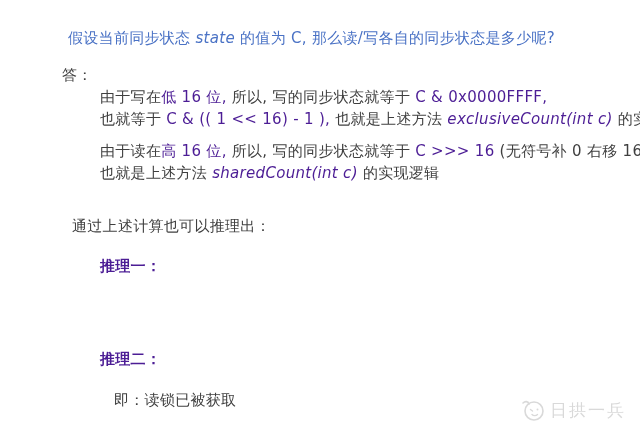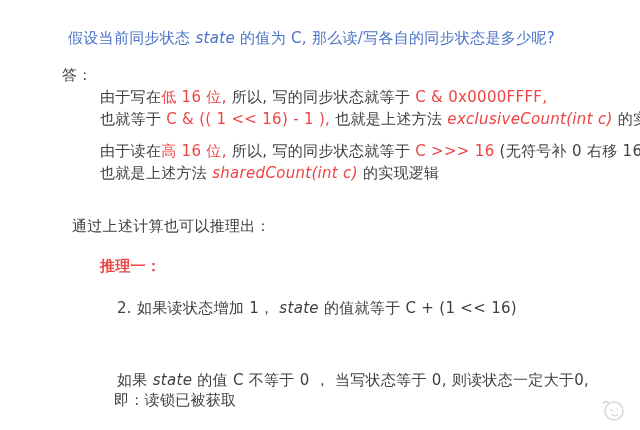--- a/index.html
+++ b/index.html
@@ -17,21 +17,21 @@
   }
   .line {
     position: absolute;
     font-size: 15px;
     line-height: 22px;
     color: #3f3f3f;
     letter-spacing: 0.3px;
     white-space: nowrap;
   }
   .blue   { color: #4a72c5; }
-  .mag    { color: #ef4444; }
+  .mag    { color: #4c1d95; }
   .bold   { font-weight: bold; }
   .it     { font-style: italic; }
   .block  { position: absolute; font-size: 15px; line-height: 22px; color: #3f3f3f; letter-spacing: 0.3px; }
   .block div { white-space: nowrap; }
 
   
   .pos-title      { left: 68px;  top: 27px;  }
   .pos-answer     { left: 62px;  top: 64px;  }
   .pos-writecalc  { left: 100px; top: 86px;  }
   .pos-readcalc   { left: 100px; top: 140px; }
@@ -82,34 +82,30 @@
       <span>由于读在</span><span class="mag">高 16 位,</span><span> 所以, 写的同步状态就等于 </span><span class="mag">C &gt;&gt;&gt; 16</span><span> (无符号补 0 右移 16 位),</span>
     </div>
     <div>
       <span>也就是上述方法 </span><span class="mag it">sharedCount(int c)</span><span> 的实现逻辑</span>
     </div>
   </div>
 
   <div class="line pos-inf1-title mag bold">推理一：</div>
 
   <div class="line pos-deduce">通过上述计算也可以推理出：</div>
-  <div class="line pos-inf1-i2">
-    <span>2. 如果读状态增加 1， </span><span class="it">state</span><span> 的值就等于 C +  (1 &lt;&lt; 16)</span>
-  </div>
 
-  <div class="line pos-inf2-l1">
-    <span>如果 </span><span class="it">state</span><span> 的值 C 不等于 0 ， 当写状态等于 0, 则读状态一定大于0,</span>
-  </div>
+  <div class="line pos-inf2-title mag bold">推理二：</div>
   <div class="line pos-inf2-l2">即：读锁已被获取</div>
 
   <div class="watermark">
     <span>
       <svg width="26" height="26" viewBox="0 0 26 26" fill="none">
         <circle cx="14" cy="14" r="9" stroke="#d9d9d9" stroke-width="1.6"></circle>
         <path d="M3 6 C5 4, 8 4, 9 7" stroke="#d9d9d9" stroke-width="1.6" fill="none" stroke-linecap="round"></path>
         <path d="M10.5 12.5 l2 1.5" stroke="#d9d9d9" stroke-width="1.4" stroke-linecap="round"></path>
         <circle cx="17.5" cy="12.5" r="1" fill="#d9d9d9"></circle>
         <path d="M12 17.5 c1.5 1.5, 4 1.5, 5.5 0" stroke="#d9d9d9" stroke-width="1.4" fill="none" stroke-linecap="round"></path>
       </svg>
     </span>
+    <span>日拱一兵</span>
   </div>
 
 </div>
 
 </body></html>

